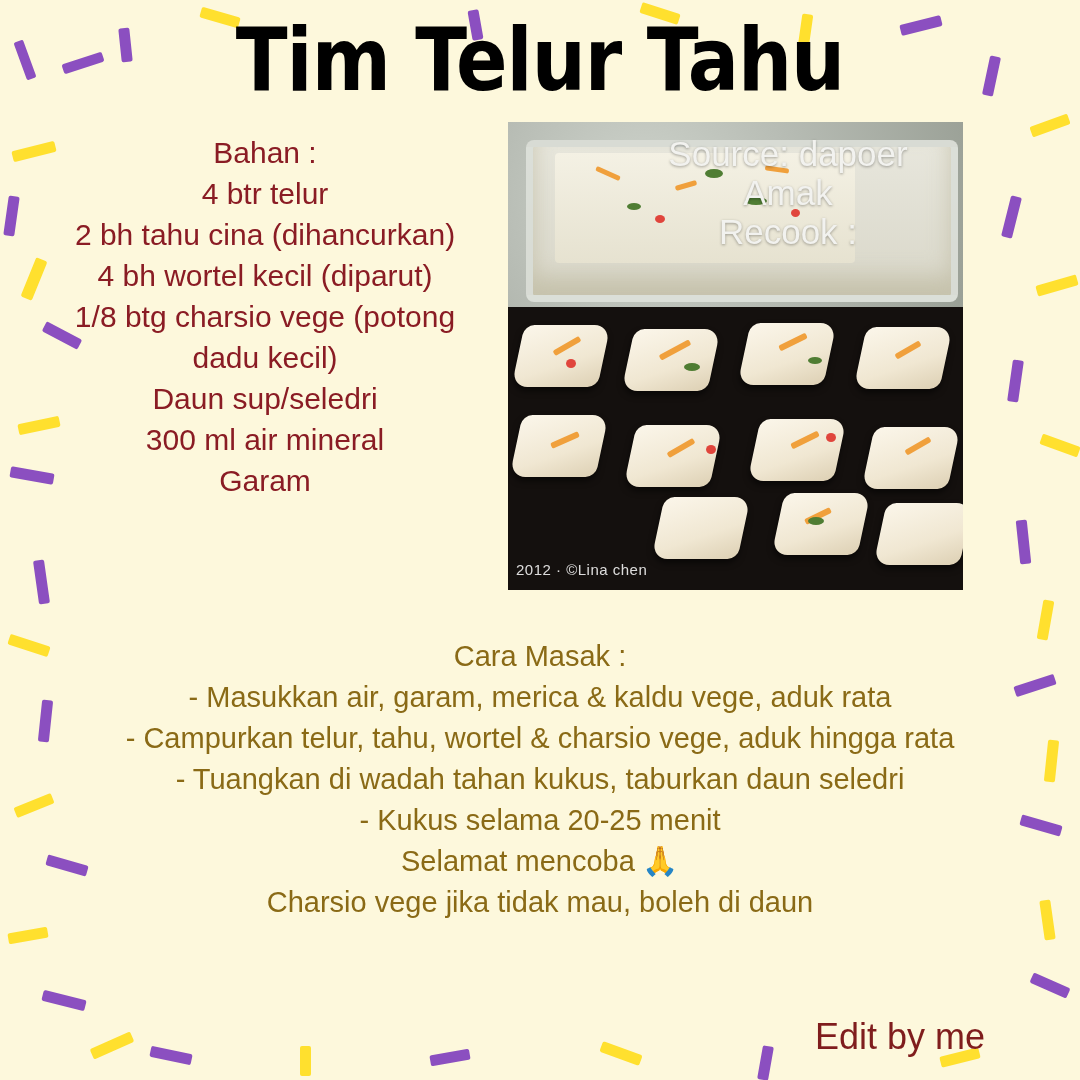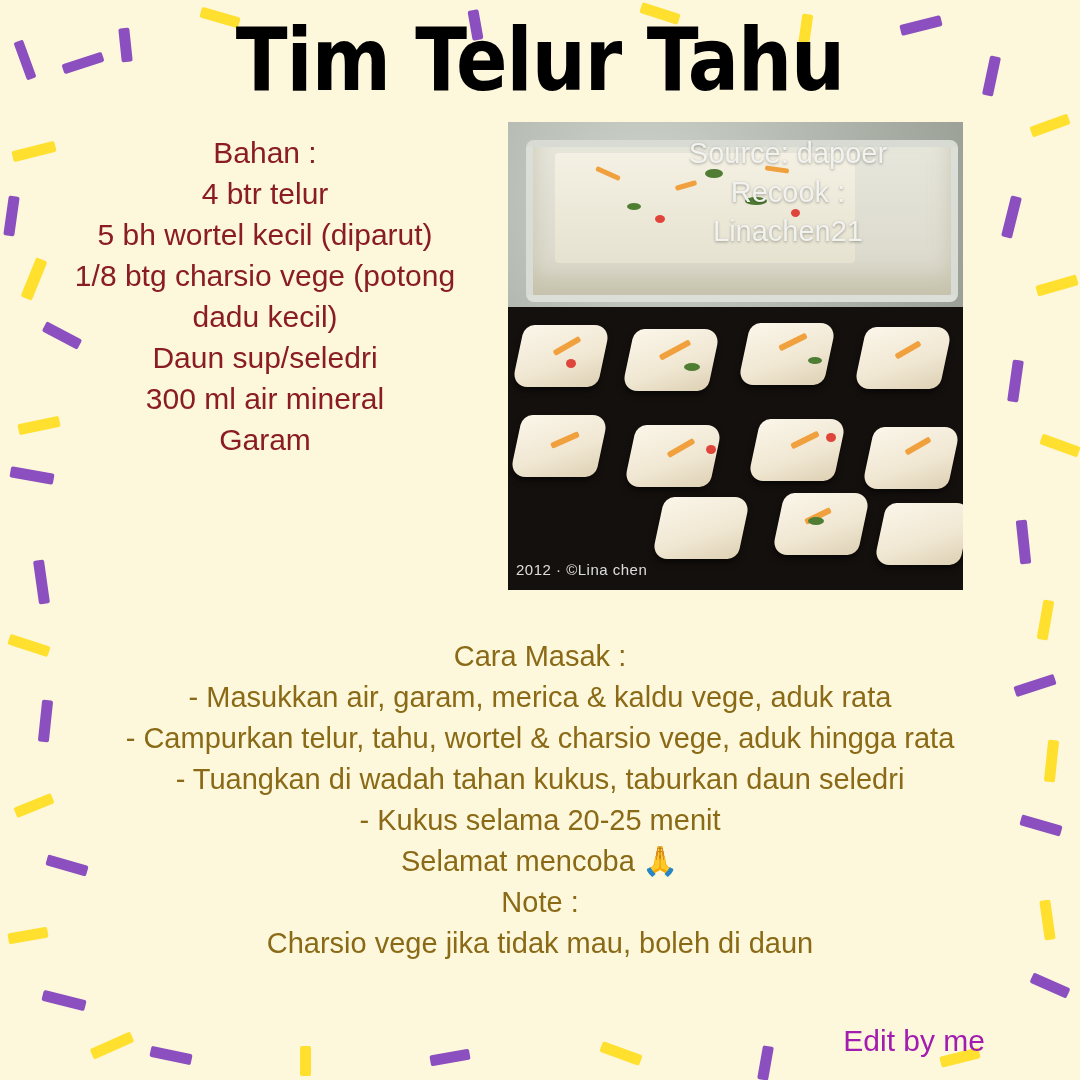--- a/index.html
+++ b/index.html
@@ -122,21 +122,21 @@
     font-size: 15px;
     letter-spacing: .5px;
   }
   .source-overlay {
     position: absolute;
     right: 10px;
     top: 12px;
     width: 330px;
     text-align: center;
     color: #f2f2ef;
-    font-size: 29px;
+    font-size: 35px;
     line-height: 39px;
     text-shadow: 0 1px 3px rgba(0,0,0,0.35);
   }
 
   
   .method {
     position: absolute;
     left: 30px;
     top: 636px;
     width: 1020px;
@@ -147,22 +147,22 @@
   }
   .method .emoji {
     font-family: "DejaVu Sans", sans-serif;
   }
 
   
   .editby {
     position: absolute;
     right: 95px;
     bottom: 22px;
-    font-size: 30px;
-    color: #a21caf;
+    font-size: 36px;
+    color: #7f1d1d;
     font-family: "Liberation Sans", sans-serif;
   }
 </style>
 </head>
 <body>
 
 <div id="confetti-layer">
     <div class="confetti" style="left: 20px; top: 40px; width: 10px; height: 40px; background: rgb(139, 79, 192); transform: rotate(-20deg);"></div>
     <div class="confetti" style="left: 62px; top: 58px; width: 42px; height: 10px; background: rgb(139, 79, 192); transform: rotate(-18deg);"></div>
     <div class="confetti" style="left: 12px; top: 146px; width: 44px; height: 11px; background: rgb(255, 224, 46); transform: rotate(-14deg);"></div>
@@ -205,21 +205,22 @@
     <div class="confetti" style="left: 200px; top: 12px; width: 40px; height: 11px; background: rgb(255, 224, 46); transform: rotate(16deg);"></div>
     <div class="confetti" style="left: 120px; top: 28px; width: 11px; height: 34px; background: rgb(139, 79, 192); transform: rotate(-6deg);"></div>
   </div>
 
 <div class="title">Tim Telur Tahu</div>
 
 <div class="ingredients">
   <div>Bahan :</div>
   <div id="ingredients-list">
       <div>4 btr telur</div>
-      <div>5 bh wortel kecil (diparut)</div>
+      <div>2 bh tahu cina (dihancurkan)</div>
+      <div>4 bh wortel kecil (diparut)</div>
       <div>1/8 btg charsio vege (potong</div>
       <div>dadu kecil)</div>
       <div>Daun sup/seledri</div>
       <div>300 ml air mineral</div>
       <div>Garam</div>
     </div>
 </div>
 
 <div class="photo">
 
@@ -266,34 +267,33 @@
     <span class="green" style="left:300px;top:210px;width:16px;height:8px"></span>
     <span class="red" style="left:58px;top:52px;width:10px;height:9px"></span>
     <span class="red" style="left:198px;top:138px;width:10px;height:9px"></span>
     <span class="red" style="left:318px;top:126px;width:10px;height:9px"></span>
 
     <div class="photo-credit">2012 · ©Lina chen</div>
   </div>
 
   <div class="source-overlay" id="source-overlay">
       <div>Source: dapoer</div>
+      <div>Amak</div>
       <div>Recook :</div>
-      <div>Linachen21</div>
     </div>
 </div>
 
 <div class="method">
   <div>Cara Masak :</div>
   <div id="method-steps">
       <div>- Masukkan air, garam, merica &amp; kaldu vege, aduk rata</div>
       <div>- Campurkan telur, tahu, wortel &amp; charsio vege, aduk hingga rata</div>
       <div>- Tuangkan di wadah tahan kukus, taburkan daun seledri</div>
       <div>- Kukus selama 20-25 menit</div>
     </div>
   <div>
     <span>Selamat mencoba</span>
     <span class="emoji">🙏</span>
   </div>
-  <div>Note :</div>
   <div>Charsio vege jika tidak mau, boleh di daun</div>
 </div>
 
 <div class="editby">Edit by me</div>
 
 </body></html>

